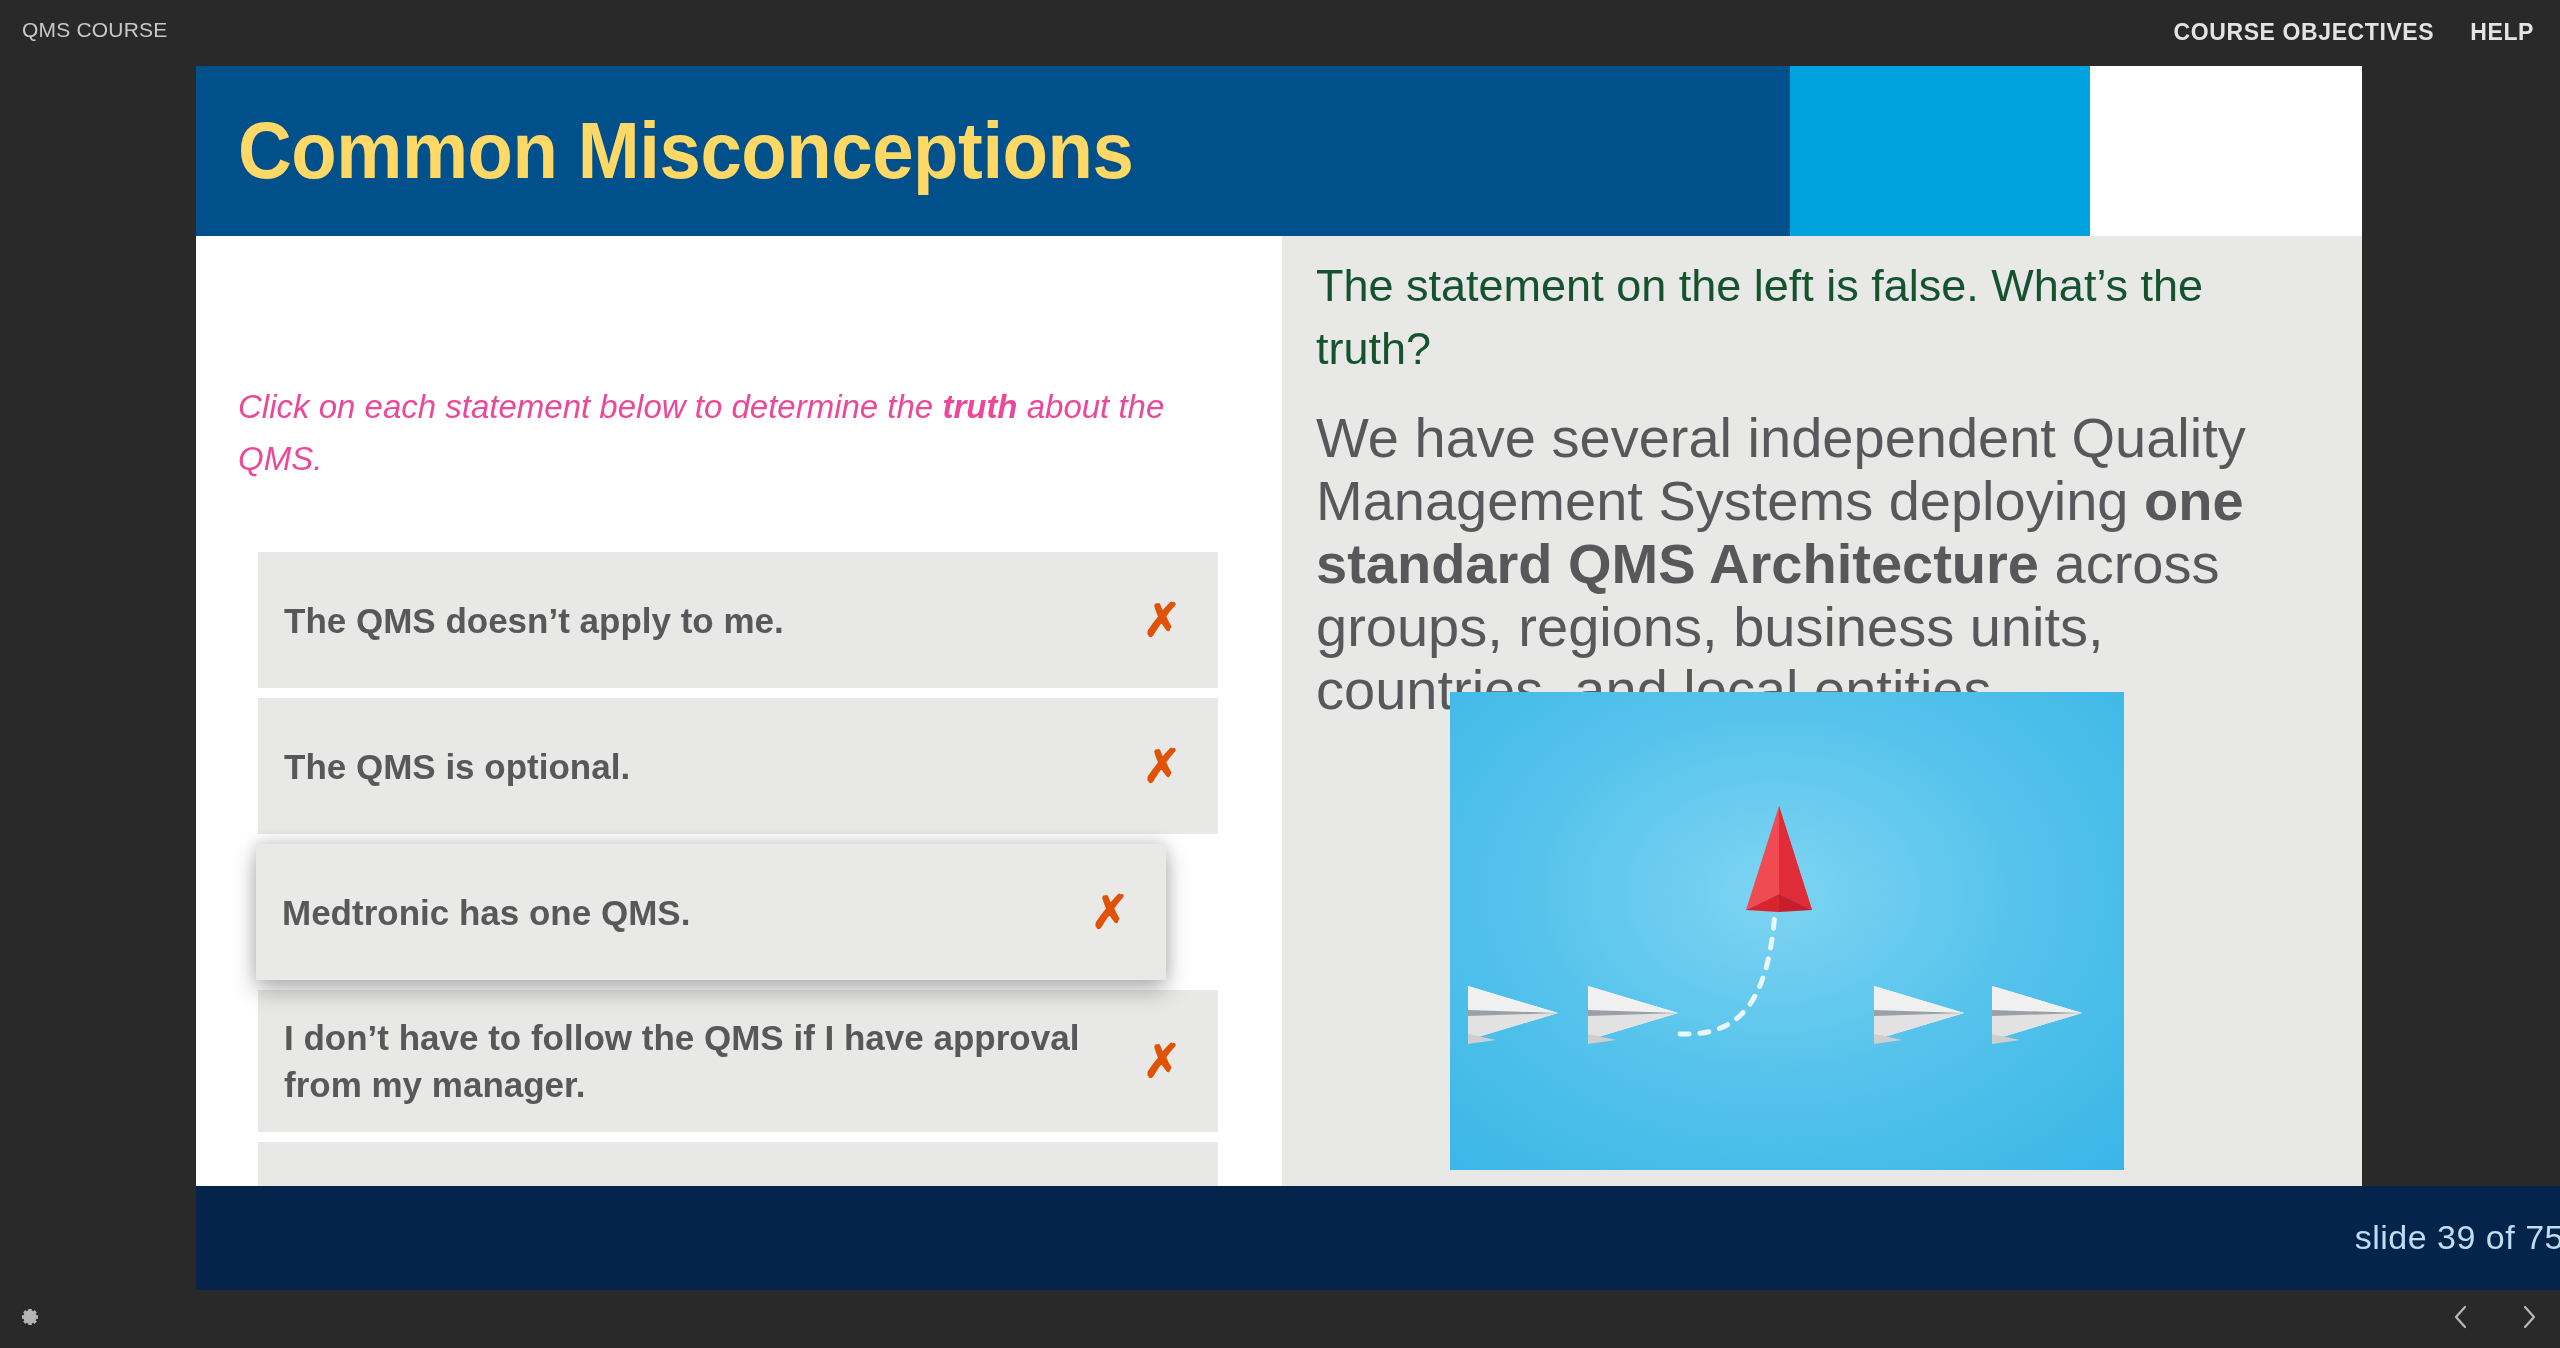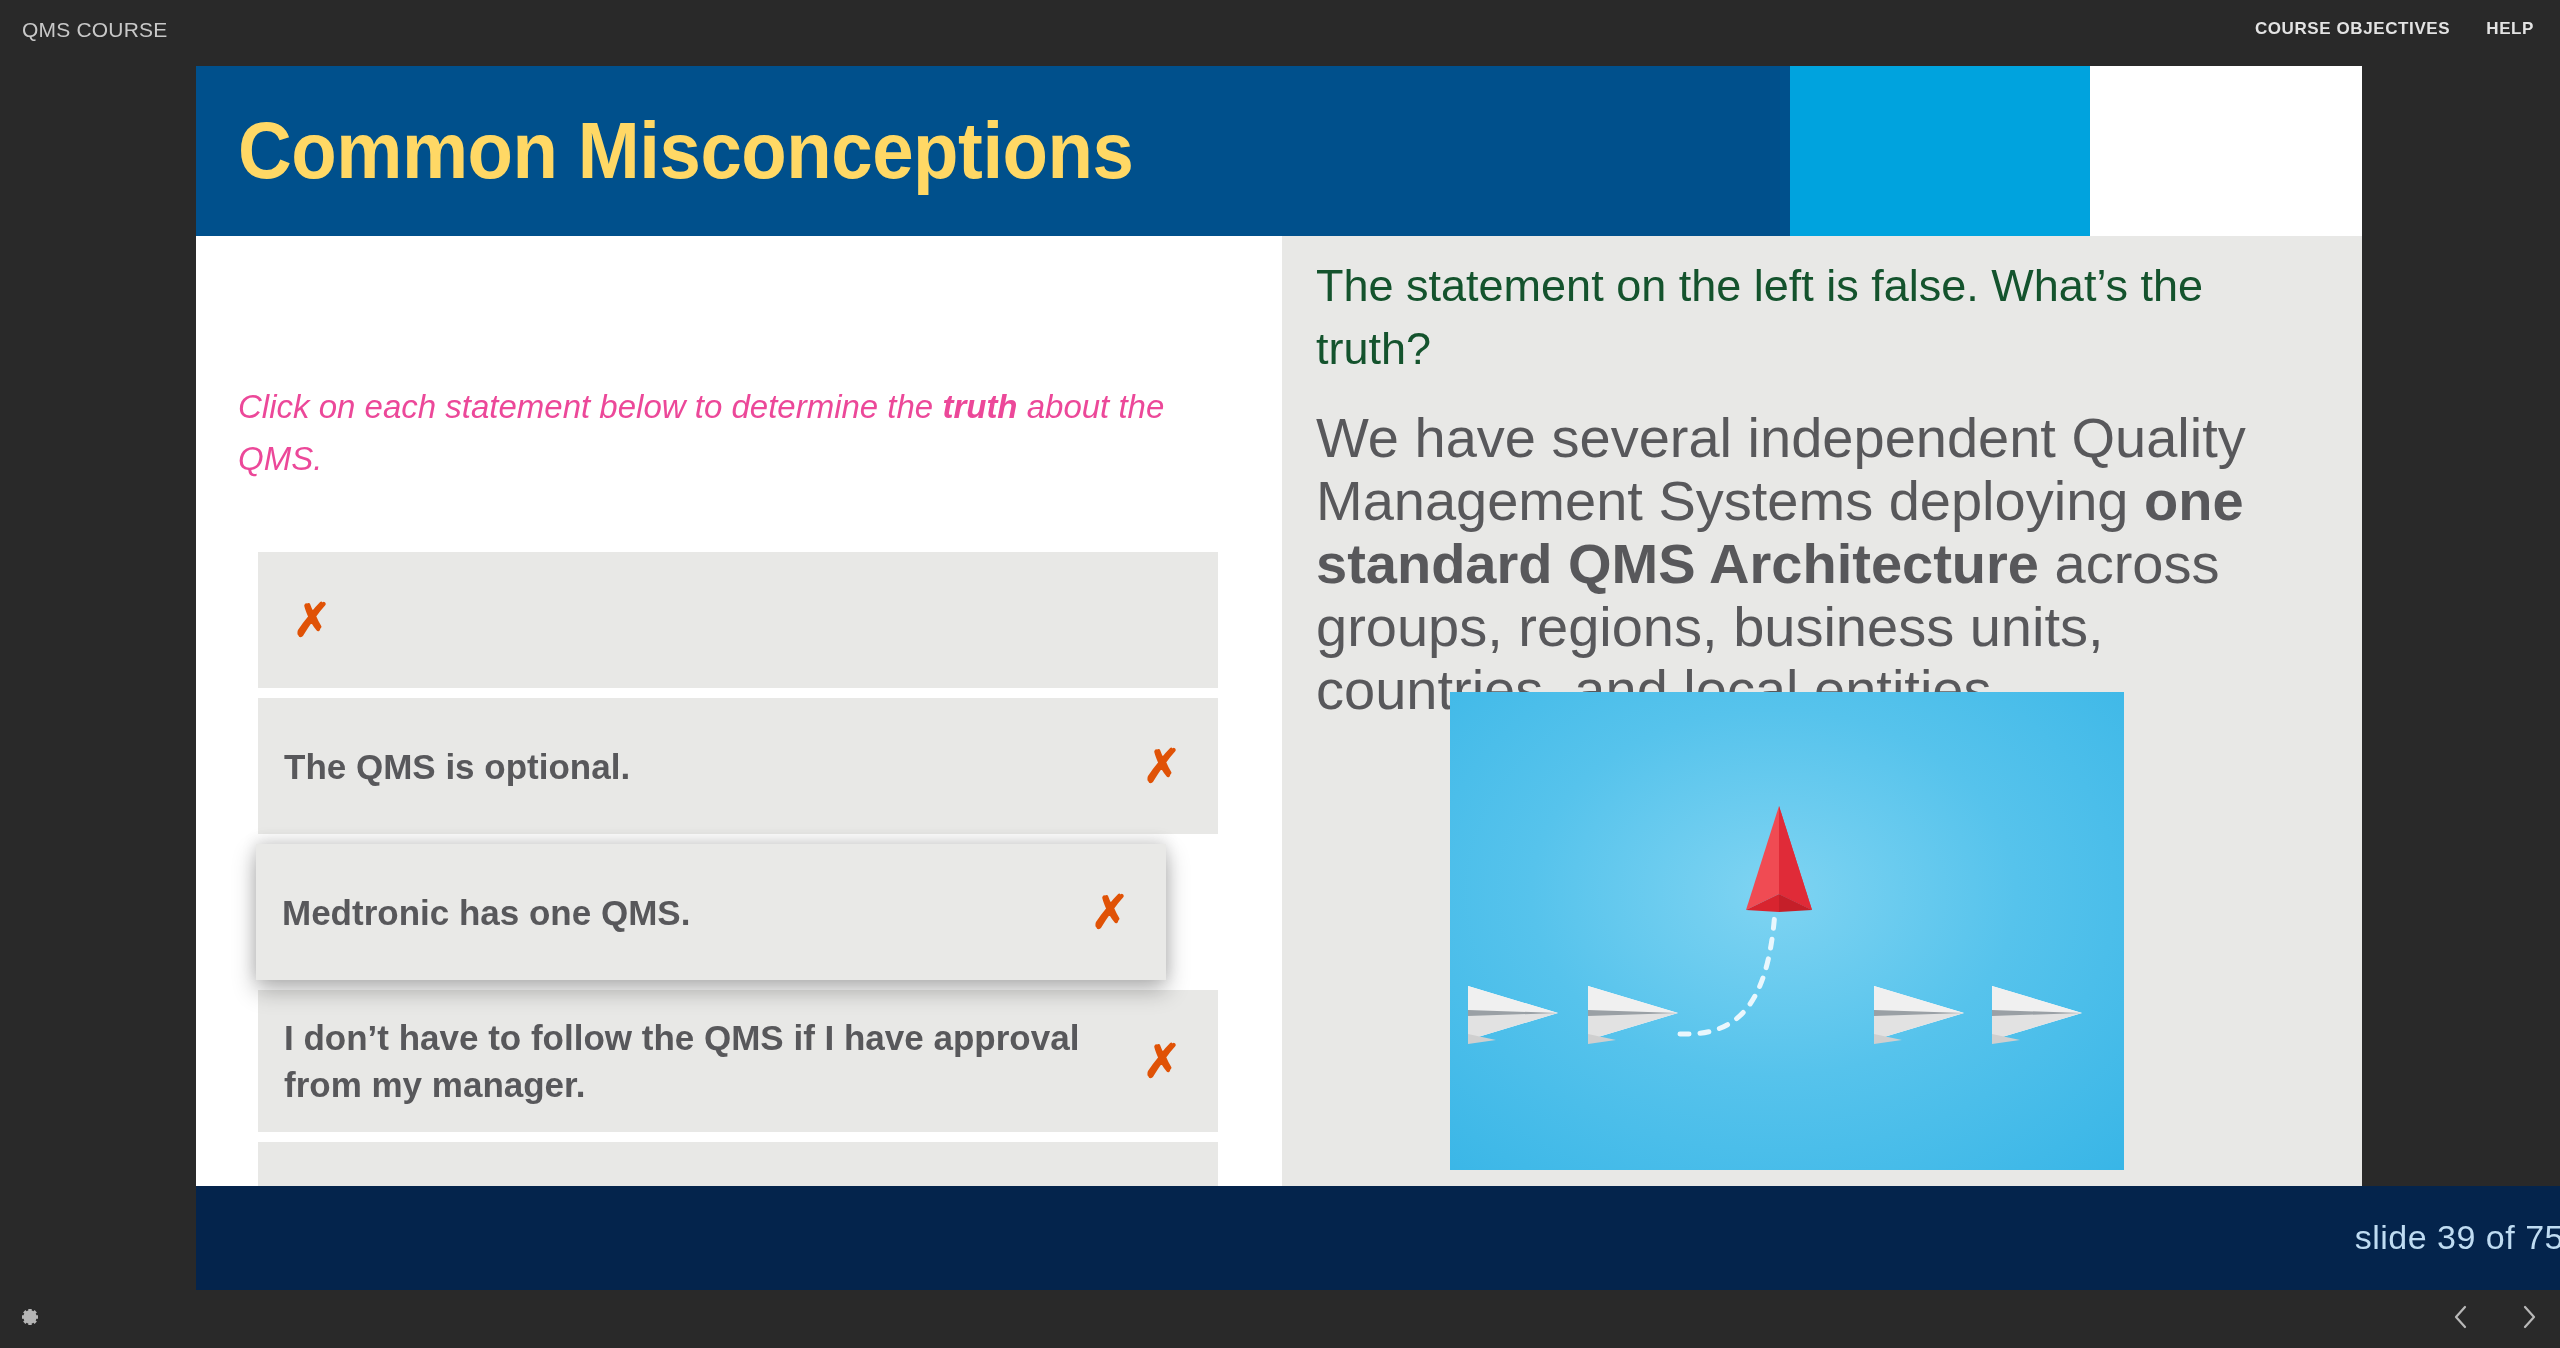--- a/index.html
+++ b/index.html
@@ -23,21 +23,21 @@
     position:absolute; left:22px; top:18px;
     font-size:21px; letter-spacing:0.2px;
     color:#c8c8c8;
     font-family:"Liberation Sans", sans-serif;
   }
   #topnav {
     position:absolute; right:26px; top:19px;
     display:flex; align-items:center; gap:36px;
   }
   #topnav .navlink {
-    font-size:17px; font-weight:bold; letter-spacing:0.6px;
+    font-size:23px; font-weight:bold; letter-spacing:0.6px;
     color:#e3e3e3; cursor:pointer; white-space:nowrap;
   }
 
   
   #stage {
     position:absolute;
     left:196px; top:66px;
     width:2166px; height:1224px;
     background:#ffffff;
   }
@@ -222,20 +222,21 @@
       <div id="left-col">
 
 
         <div id="click-instruction">
           <span>Click on each statement below to determine the </span><b>truth</b><span> about the QMS.</span>
         </div>
 
         <div id="statement-list">
 
           <div class="statement-card h1">
+            <div class="stmt-text">The QMS doesn’t apply to me.</div>
             <div class="x-mark">✗</div>
           </div>
 
           <div class="statement-card h1">
             <div class="stmt-text">The QMS is optional.</div>
             <div class="x-mark">✗</div>
           </div>
 
           <div class="statement-card h1 selected">
             <div class="stmt-text">Medtronic has one QMS.</div>

